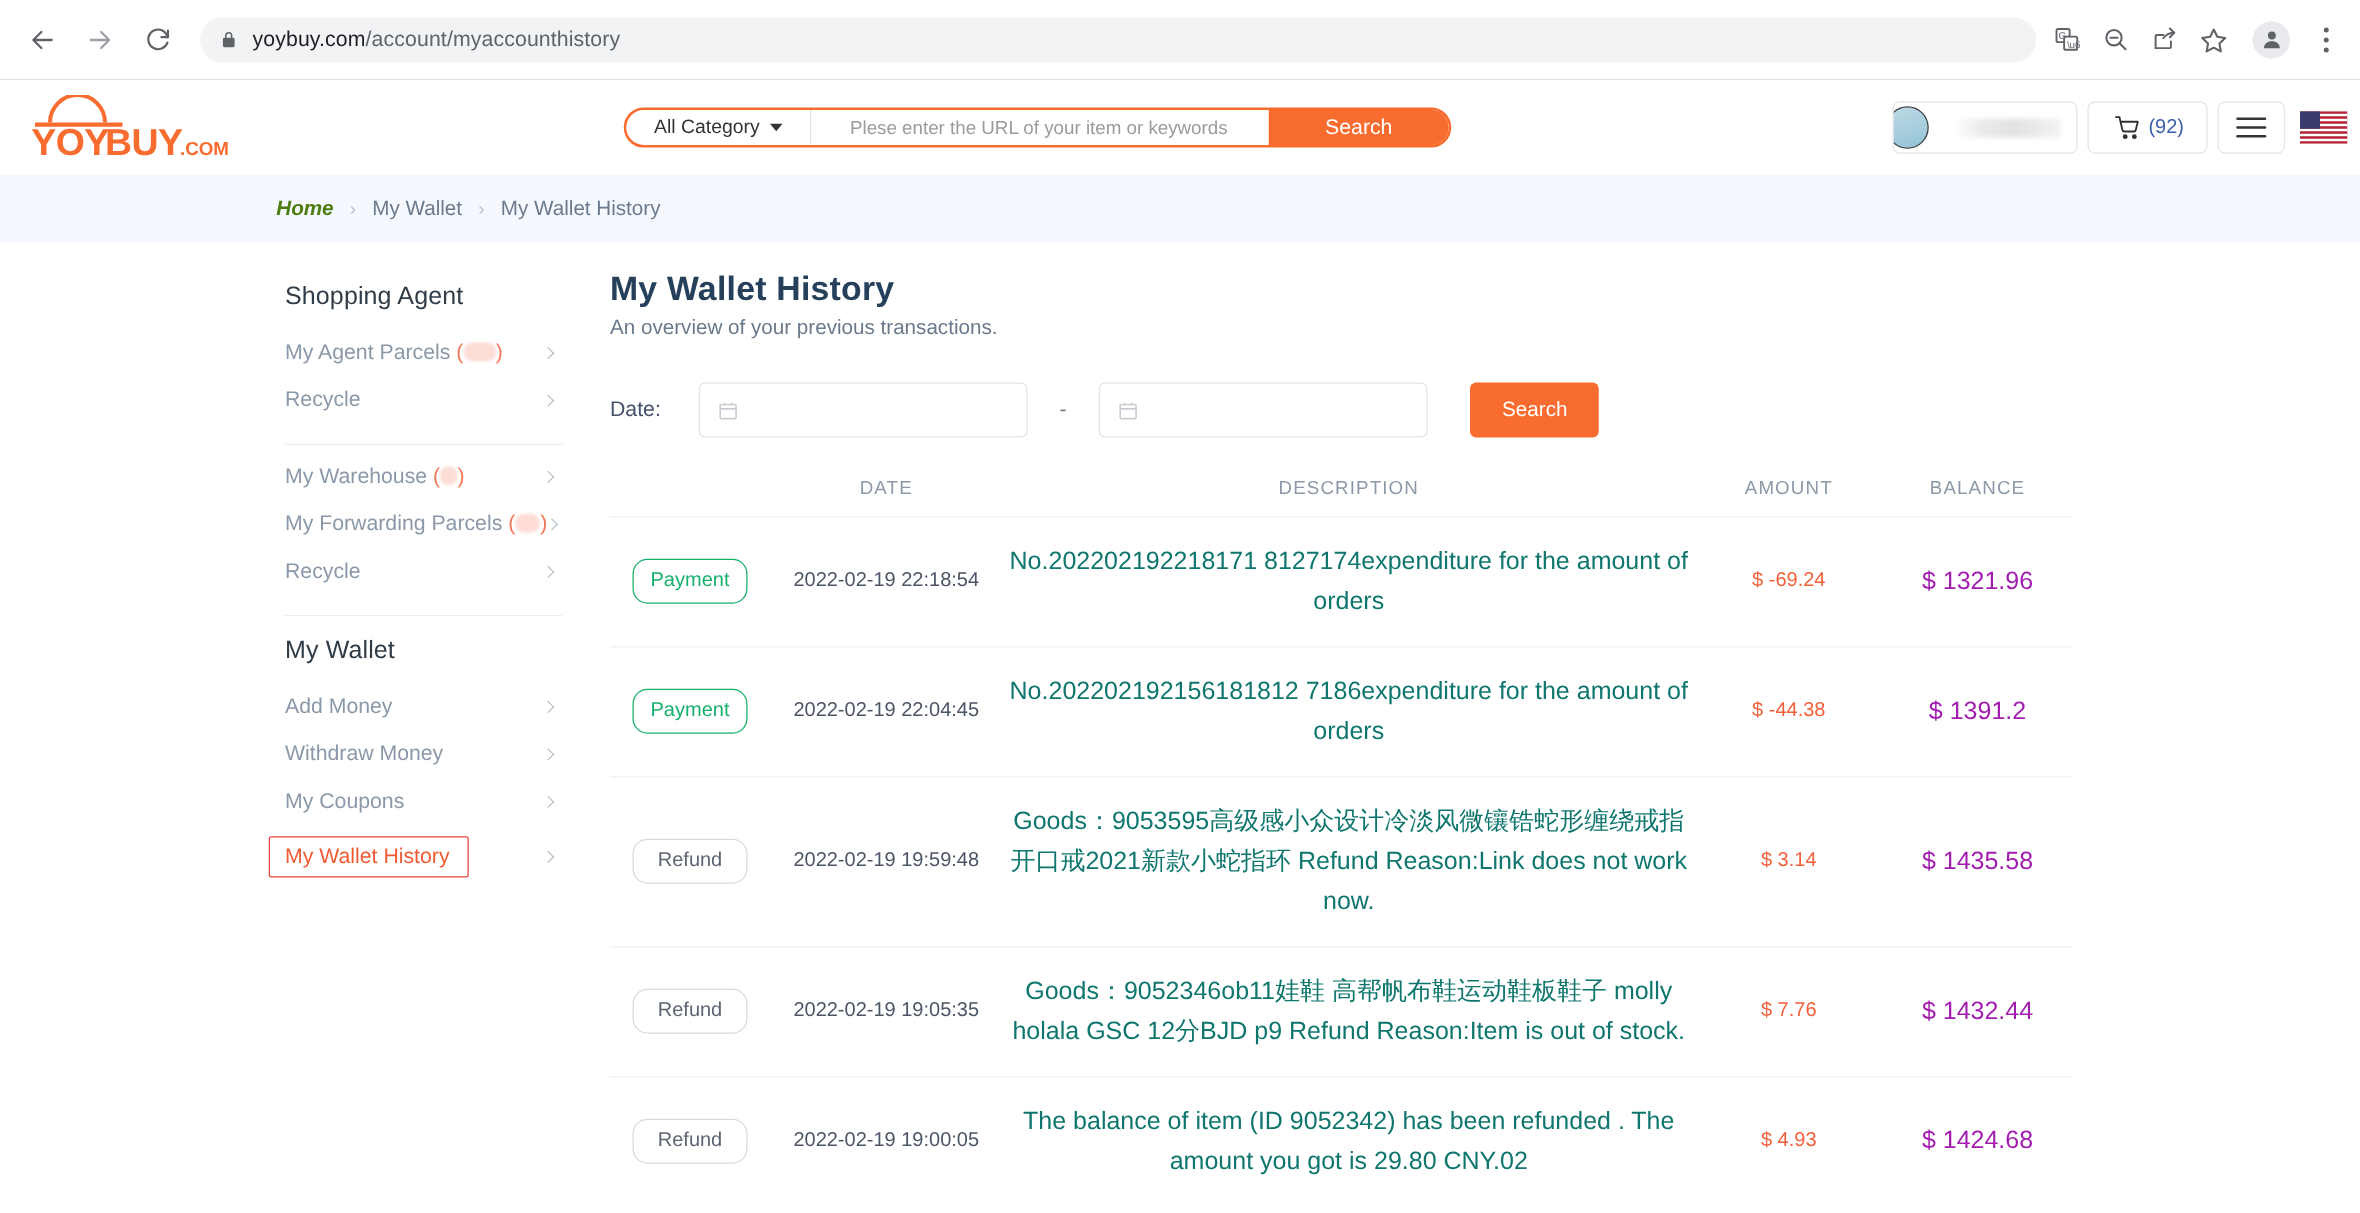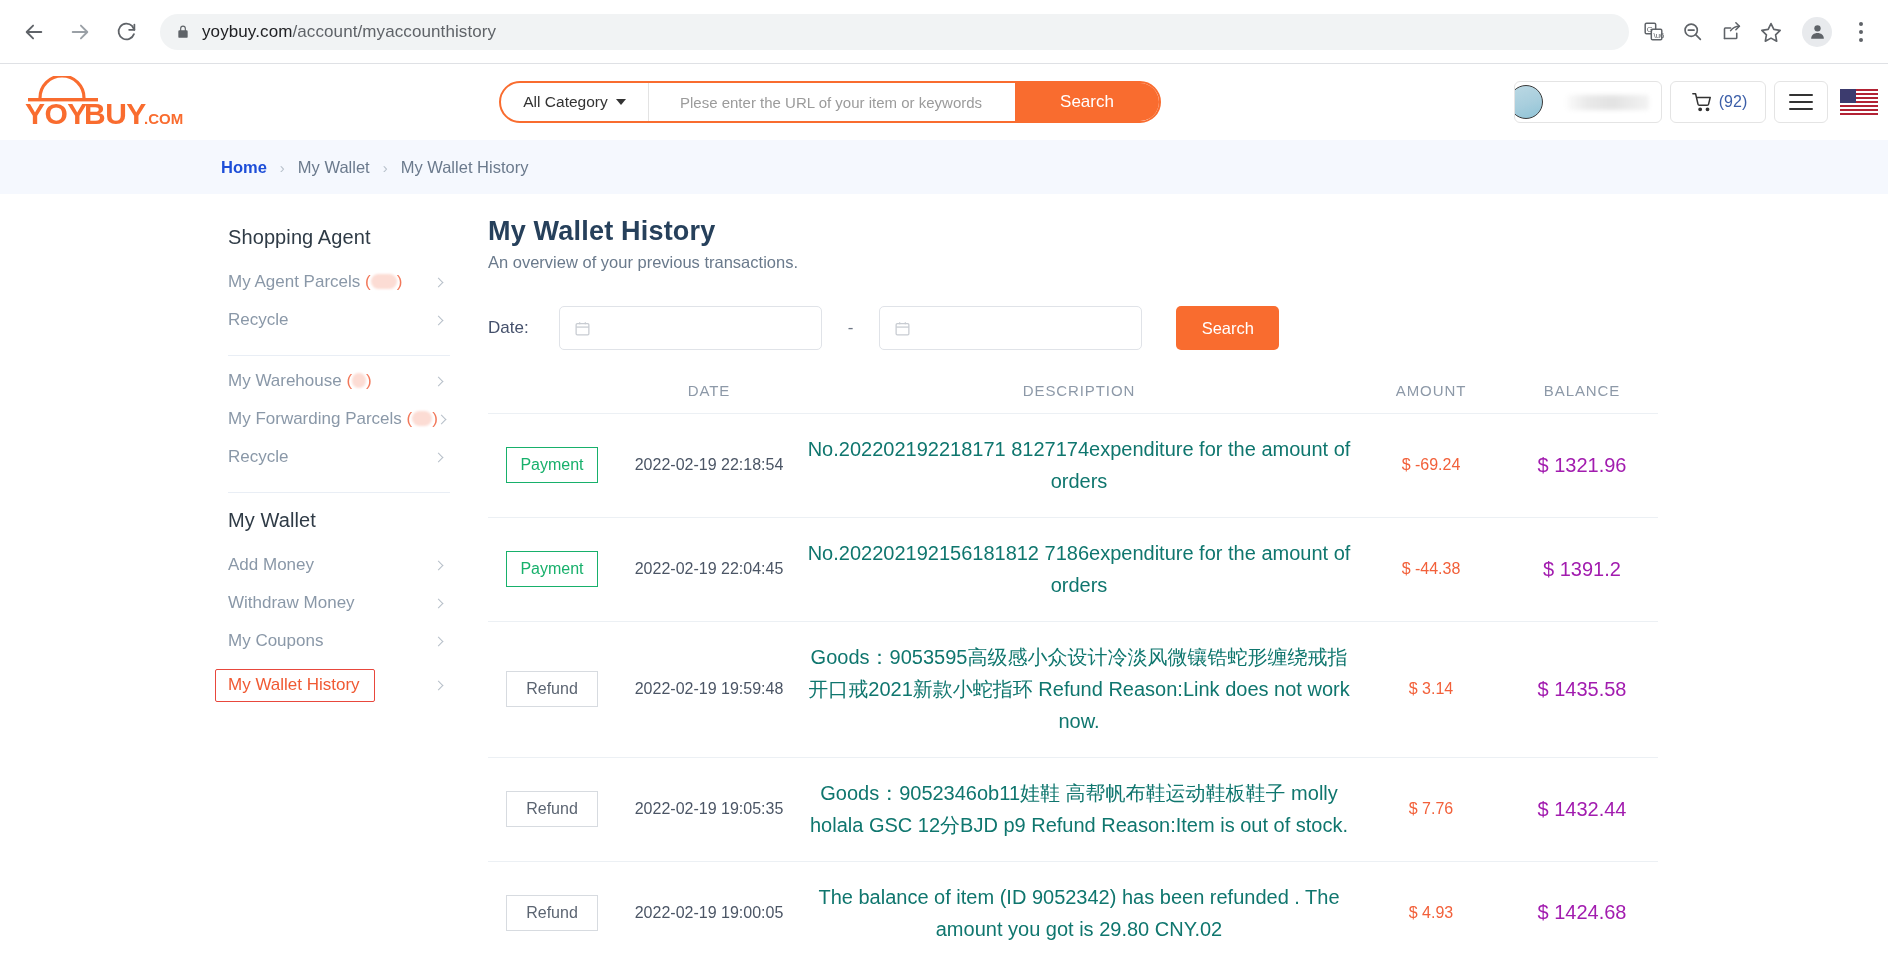--- a/index.html
+++ b/index.html
@@ -70,21 +70,21 @@
     padding: 0 14px 0 12px;
     position: relative;
   }
   .logo { width: 172px; flex: 0 0 auto; padding-left: 10px; }
   .logo svg { display: block; }
 
   .search-wrap {
     position: absolute;
     left: 499px;
     width: 662px;
-    height: 42px;
+    height: 32px;
     border: 2px solid #f96c2f;
     border-radius: 21px;
     display: flex;
     align-items: center;
     overflow: hidden;
     background: #fff;
     gap: 13px;
   }
   .cat-select {
     width: 148px;
@@ -171,21 +171,21 @@
   
   .breadcrumb-bar {
     background: #f5f8fe;
     height: 54px;
     display: flex;
     align-items: center;
     padding-left: 221px;
     gap: 13px;
     font-size: 16.5px;
   }
-  .bc-home { color: #1d4ed8; font-weight: bold; cursor: pointer; }
+  .bc-home { color: #4d7c0f; font-weight: bold; cursor: pointer; font-style: italic; }
   .bc-item { color: #6b7a8d; cursor: pointer; }
   .bc-current { color: #6b7a8d; }
   .bc-sep { color: #b9c2cc; font-size: 15px; }
 
   
   .page {
     display: flex;
     padding-top: 22px;
     height: calc(970px - 52px - 76px - 54px);
   }
@@ -287,21 +287,21 @@
   .col-badge { width: 128px; }
   .col-date  { width: 186px; }
   .col-desc  { width: auto; }
   .col-amt   { width: 150px; }
   .col-bal   { width: 152px; }
 
   .badge {
     display: inline-block;
     min-width: 92px;
     padding: 8px 10px;
-    border-radius: 0;
+    border-radius: 12px;
     font-size: 16px;
     background: #fff;
     text-align: center;
   }
   .badge.payment { border: 1px solid #17b06b; color: #17b06b; }
   .badge.refund  { border: 1px solid #d7dbe0; color: #5c6572; }
 
   .cell-date { font-size: 16px; color: #4b5565; white-space: nowrap; }
   .cell-desc {
     font-size: 20px;

